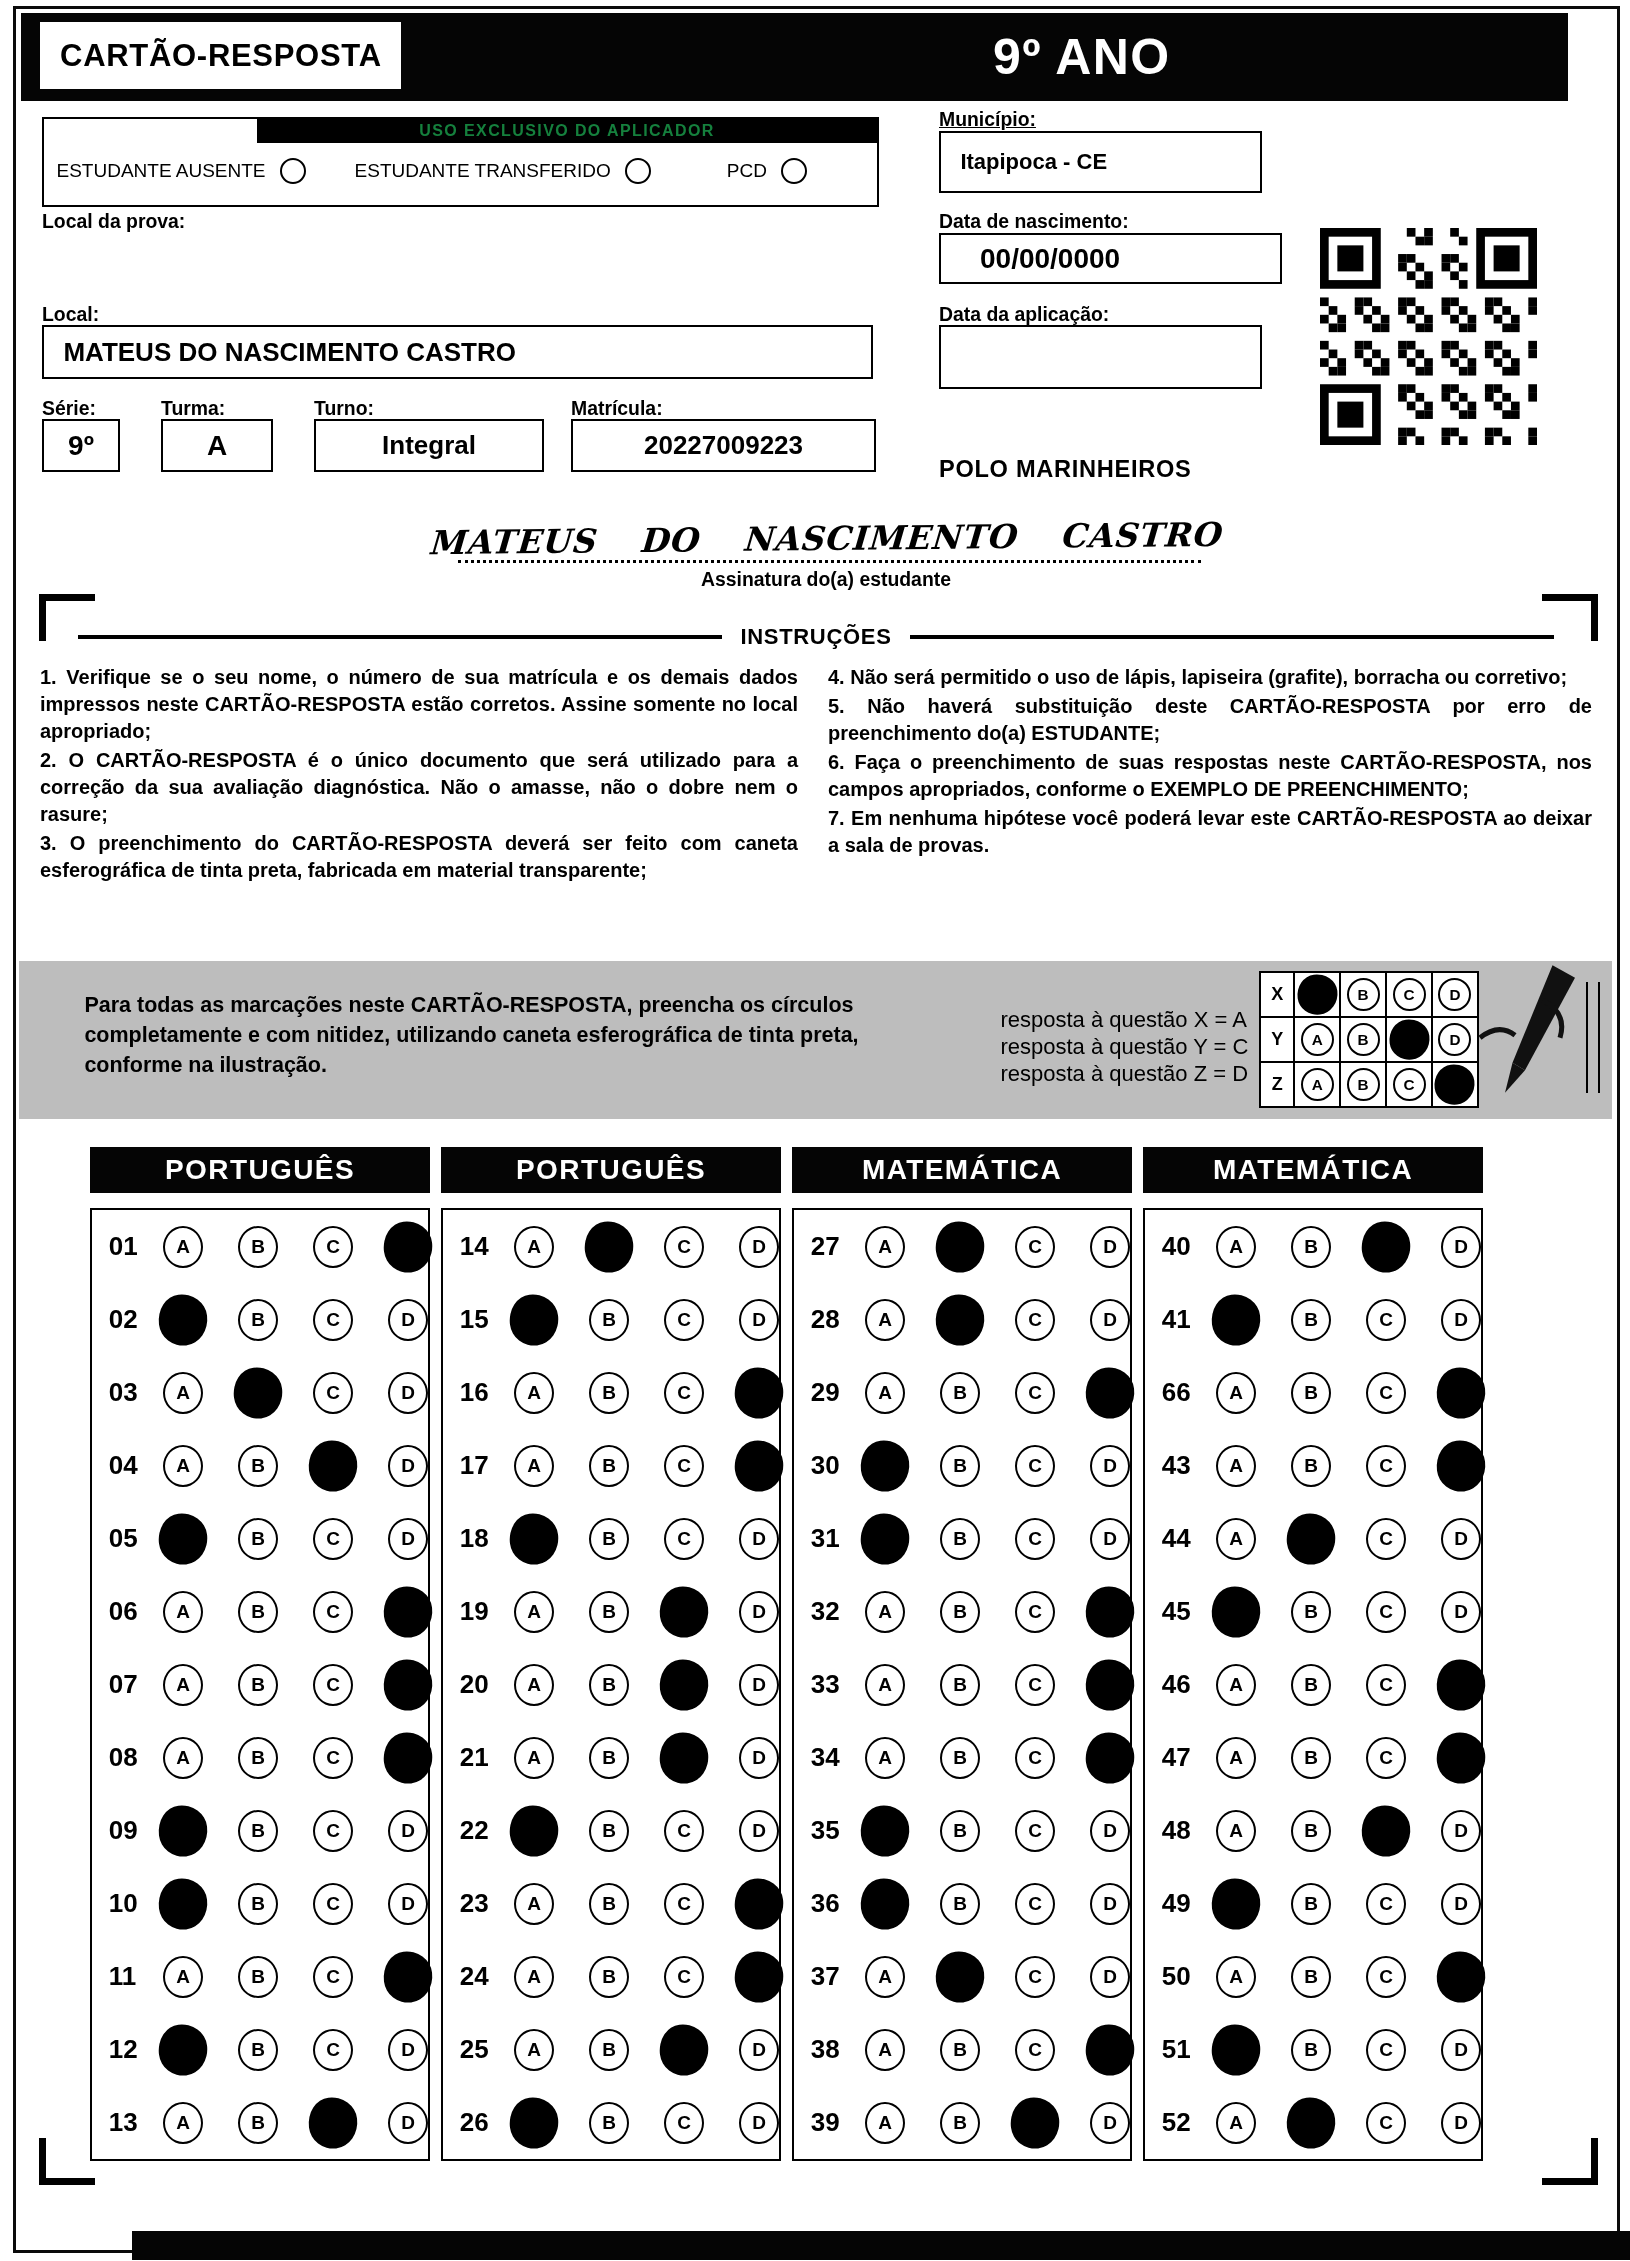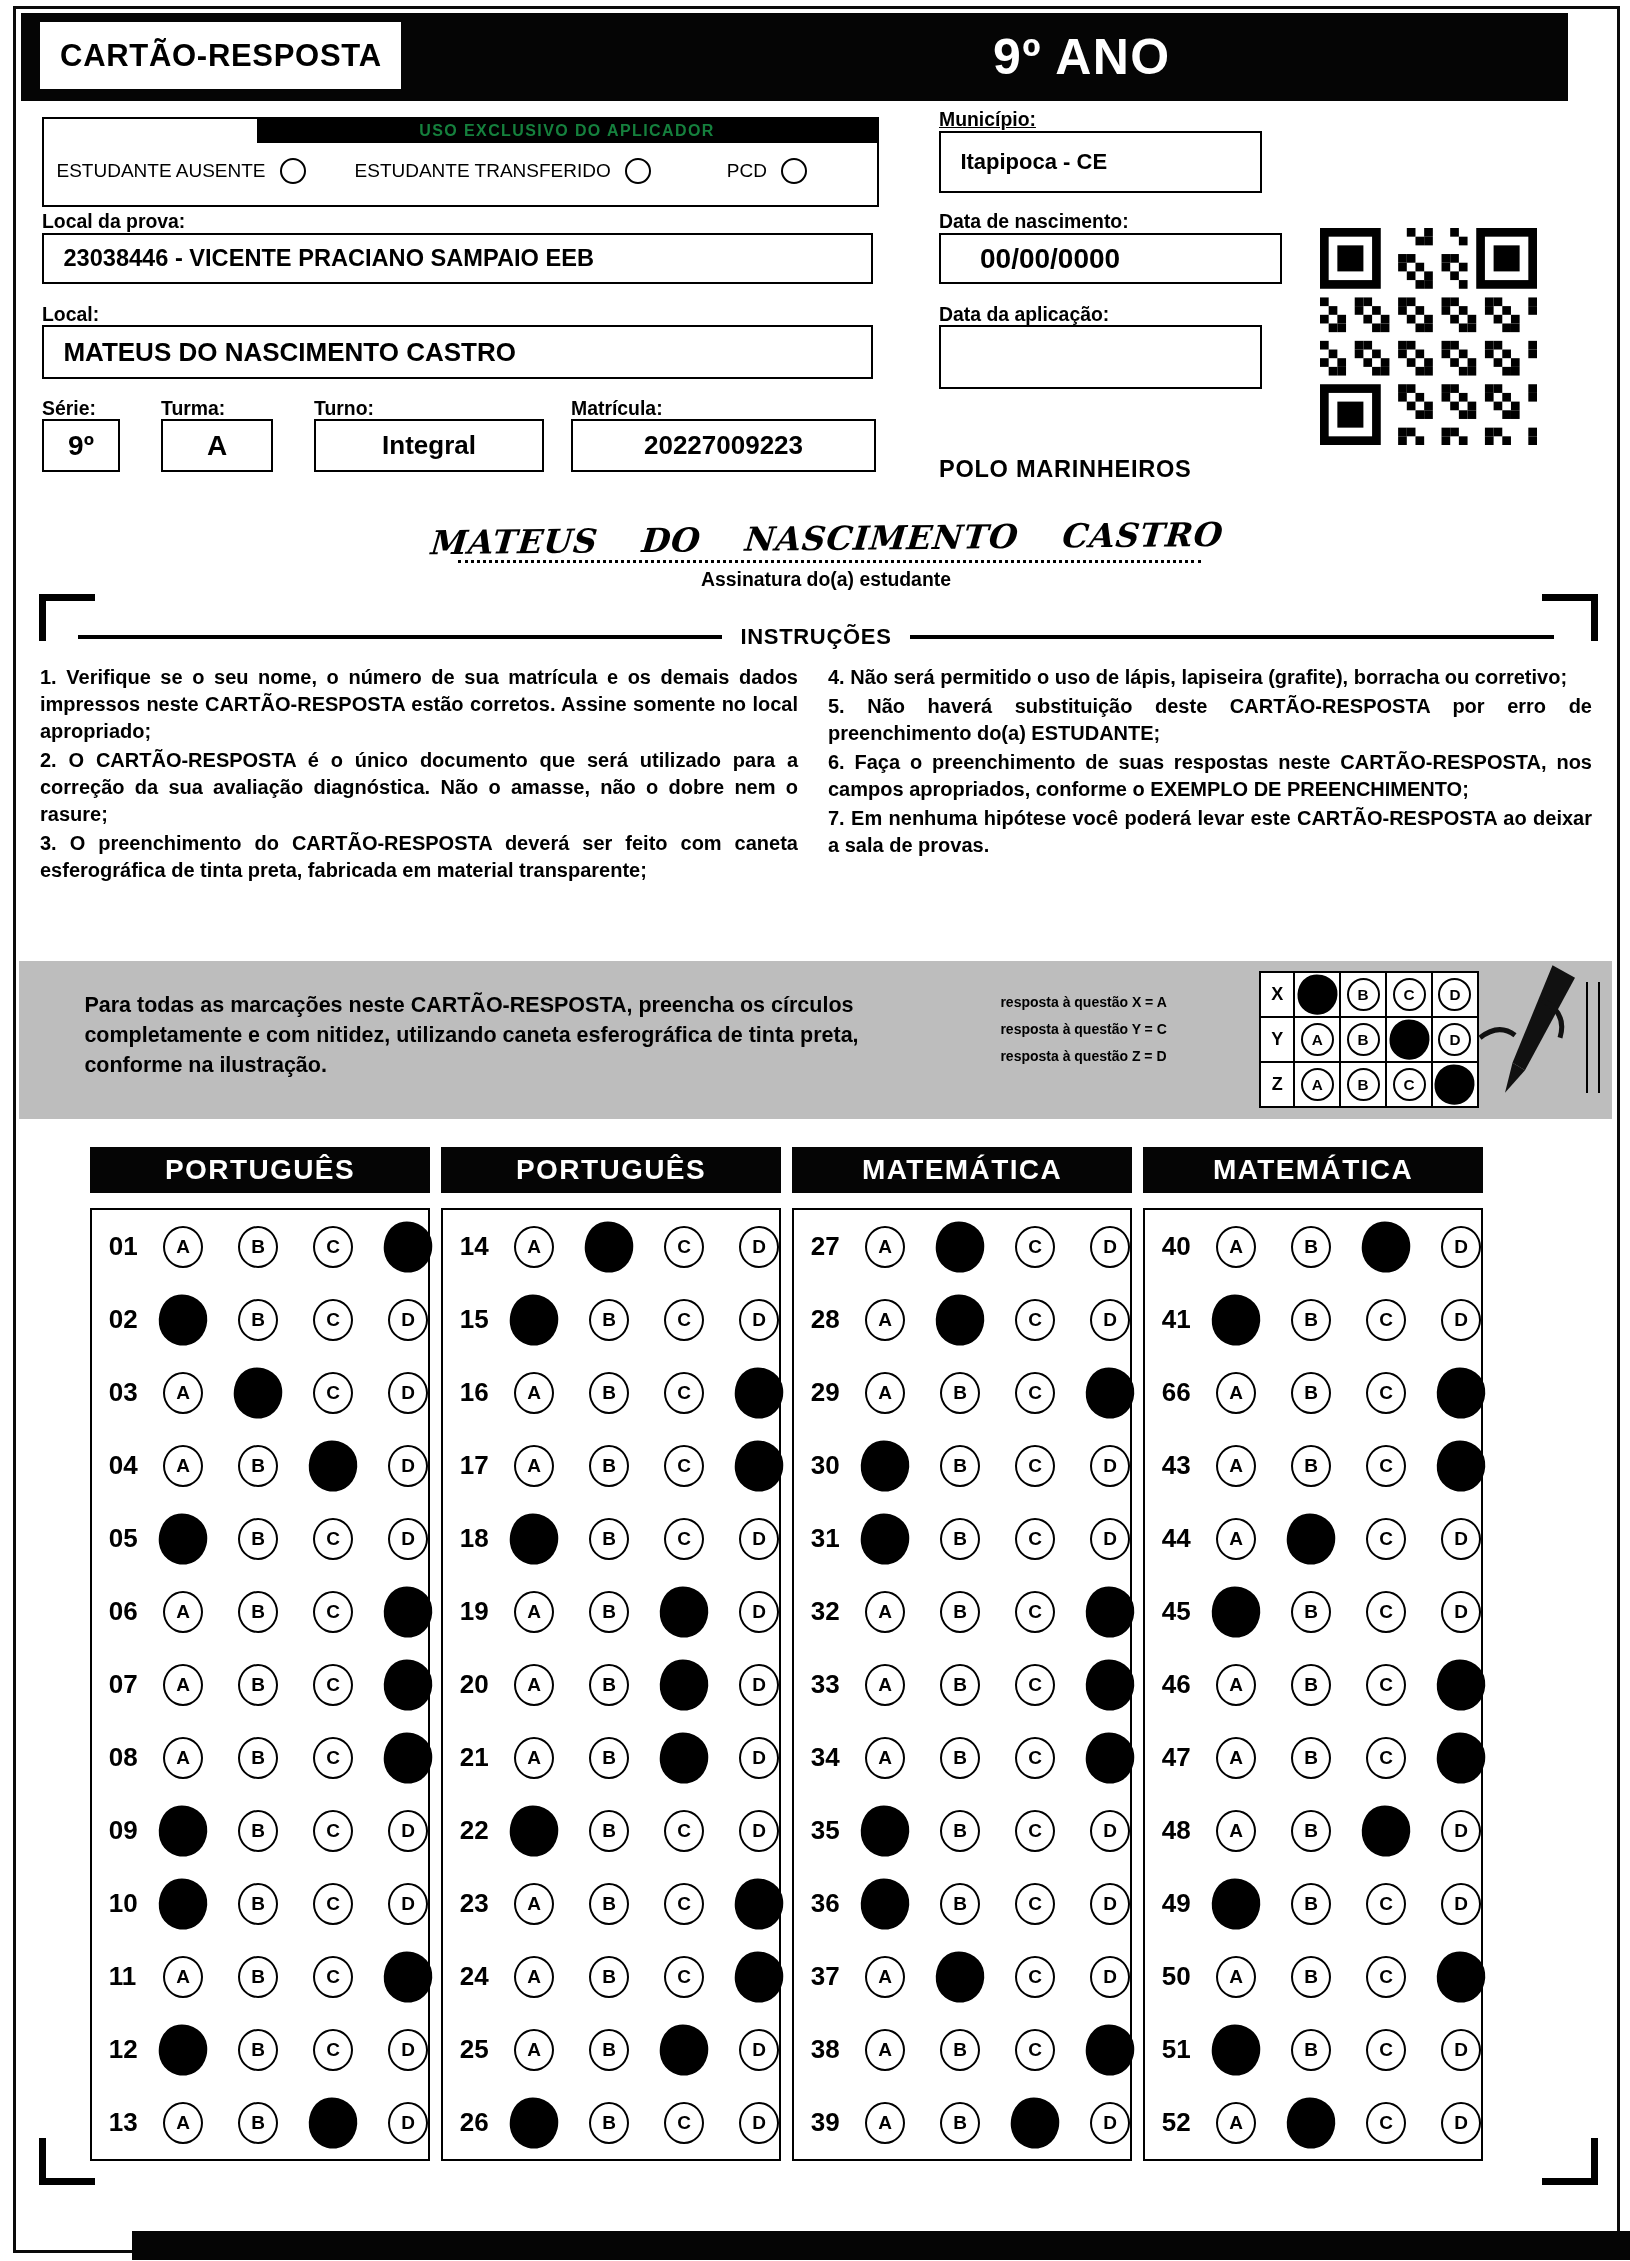--- a/index.html
+++ b/index.html
@@ -47,21 +47,21 @@
   .instr-head .line{flex:1;height:3.5px;background:#000;}
   .instr-head .t{font-weight:bold;font-size:22px;letter-spacing:0.7px;}
   .instr-col{position:absolute;top:664px;font-weight:bold;font-size:20px;line-height:27px;text-align:justify;}
   .instr-left{left:40px;width:758px;}
   .instr-right{left:828px;width:764px;}
   .instr-col p{margin:0 0 2.1px 0;}
 
   
   .example{position:absolute;left:19.4px;top:961px;width:1593px;height:158px;background:#bdbdbd;}
   .ex-text{position:absolute;left:65px;top:29px;width:785px;font-weight:bold;font-size:21.5px;line-height:30px;}
-  .ex-legend{position:absolute;left:981px;top:28px;font-weight:bold;font-size:14px;line-height:27px;}
+  .ex-legend{position:absolute;left:981px;top:45px;font-weight:normal;font-size:22px;line-height:27px;}
   .ex-grid{position:absolute;left:1242px;top:12.5px;}
   .ex-row{display:flex;}
   .ex-cell{width:44px;height:43px;border:2.1px solid #000;margin:-2.1px 0 0 -2.1px;background:#fff;display:flex;align-items:center;justify-content:center;}
   .ex-cell.lab{width:32px;font-weight:bold;font-size:18px;}
   .ex-bubble{width:29px;height:29px;border:2.1px solid #000;border-radius:50%;display:flex;align-items:center;justify-content:center;font-weight:bold;font-size:15.3px;background:#fff;}
   .pen{position:absolute;right:32px;top:1.4px;}
   .ex-vlines{position:absolute;right:12.5px;top:21px;width:9.7px;height:111px;border-left:2.8px solid #000;border-right:2.8px solid #000;}
 
   
   .answers{position:absolute;left:90px;top:1147px;width:1395px;display:flex;gap:11px;}
@@ -101,21 +101,20 @@
           <span class="apl-circle"></span>
         </div>
         <div class="apl-item">
           <span class="apl-label">PCD</span>
           <span class="apl-circle"></span>
         </div>
       </div>
   </div>
 
   <div class="lbl" style="left:42px;top:210px;">Local da prova:</div>
-  <div class="field f-left" style="left:42px;top:233px;width:808px;height:47px;font-size:23.6px;">23038446 - VICENTE PRACIANO SAMPAIO EEB</div>
 
   <div class="lbl" style="left:42px;top:303px;">Local:</div>
   <div class="field f-left" style="left:42px;top:325px;width:808px;height:50px;font-size:26px;">MATEUS DO NASCIMENTO CASTRO</div>
 
   <div class="lbl" style="left:42px;top:397px;">Série:</div>
   <div class="lbl" style="left:161px;top:397px;">Turma:</div>
   <div class="lbl" style="left:314px;top:397px;">Turno:</div>
   <div class="lbl" style="left:571px;top:397px;">Matrícula:</div>
 
   <div class="field f-center" style="left:42px;top:419px;width:74px;height:49px;font-size:28px;">9º</div>

